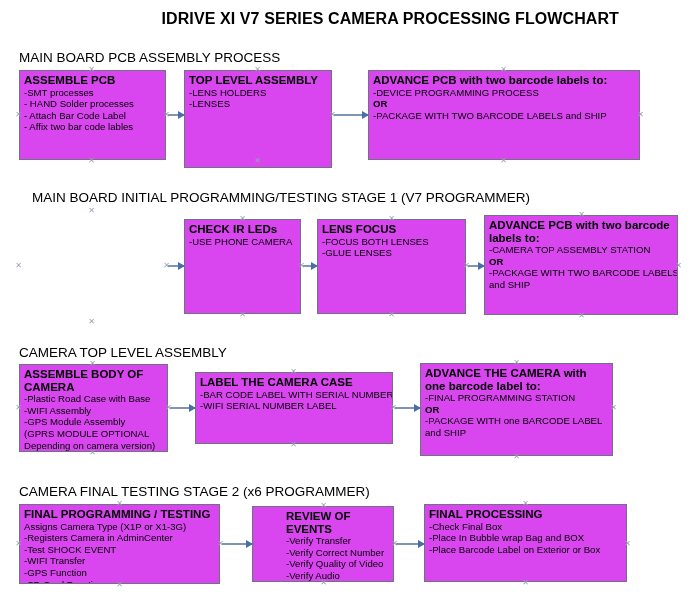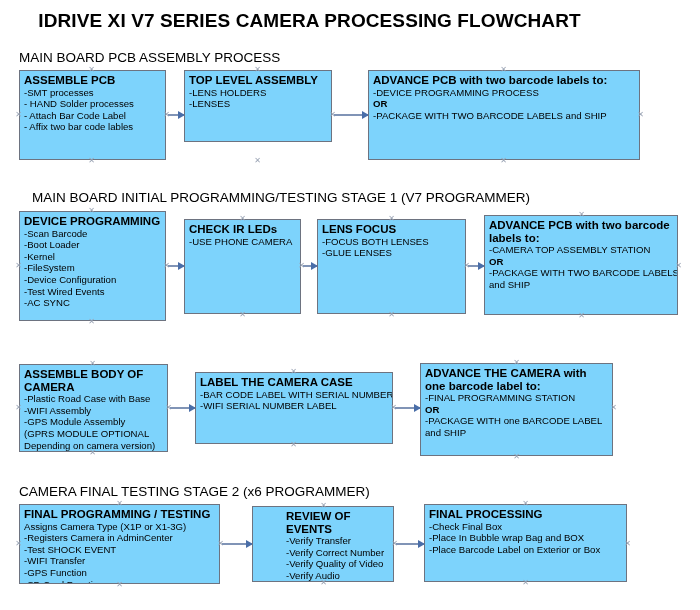--- a/index.html
+++ b/index.html
@@ -9,37 +9,37 @@
     font-family:"Liberation Sans", sans-serif;
     color:#000;
     overflow:hidden;
     position:relative;
   }
   #chart{position:relative;width:700px;height:610px;}
 
   .title{
     position:absolute;
     left:0;top:10px;width:619px;
-    text-align:center;
-    font-size:19px;
+    text-align:right;
+    font-size:16px;
     font-weight:bold;
     letter-spacing:.1px;
   }
 
   .section-heading{
     position:absolute;
     font-size:13.5px;
     font-weight:normal;
     white-space:nowrap;
     letter-spacing:0px;
   }
 
   .node{
     position:absolute;
-    background:#7dd3fc;
+    background:#d946ef;
     border:1.3px solid #6d7380;
     box-sizing:border-box;
     padding:3px 2px 2px 4px;
     overflow:hidden;
   }
   .node .hdr{
     font-size:11.5px;
     font-weight:bold;
     line-height:12.6px;
     display:block;
@@ -91,21 +91,21 @@
     <span class="ln">- Attach Bar Code Label</span>
     <span class="ln">- Affix two bar code lables</span>
   </div>
   <div class="handle" style="left:88px;top:66px;">✕</div>
   <div class="handle" style="left:88px;top:157px;">✕</div>
   <div class="handle" style="left:15px;top:111px;">✕</div>
   <div class="handle" style="left:163px;top:111px;">✕</div>
 
   <div class="conn" style="left:168px;top:114px;width:16px;"></div>
 
-  <div class="node" style="left:184px;top:70px;width:148px;height:72px;">
+  <div class="node" style="left:184px;top:70px;width:148px;height:98px;">
     <span class="hdr">TOP LEVEL ASSEMBLY</span>
     <span class="ln">-LENS HOLDERS</span>
     <span class="ln">-LENSES</span>
   </div>
   <div class="handle" style="left:254px;top:66px;">✕</div>
   <div class="handle" style="left:254px;top:157px;">✕</div>
   <div class="handle" style="left:329px;top:111px;">✕</div>
 
   <div class="conn" style="left:334px;top:114px;width:34px;"></div>
 
@@ -114,30 +114,20 @@
     <span class="ln">-DEVICE PROGRAMMING PROCESS</span>
     <span class="ln b">OR</span>
     <span class="ln">-PACKAGE WITH TWO BARCODE LABELS and SHIP</span>
   </div>
   <div class="handle" style="left:500px;top:66px;">✕</div>
   <div class="handle" style="left:500px;top:157px;">✕</div>
   <div class="handle" style="left:637px;top:111px;">✕</div>
 
   <div class="section-heading" style="left:19px;top:190px;padding-left:13px;">MAIN BOARD INITIAL PROGRAMMING/TESTING STAGE 1 (V7 PROGRAMMER)</div>
 
-  <div class="node" style="left:19px;top:211px;width:147px;height:110px;">
-    <span class="hdr">DEVICE PROGRAMMING</span>
-    <span class="ln">-Scan Barcode</span>
-    <span class="ln">-Boot Loader</span>
-    <span class="ln">-Kernel</span>
-    <span class="ln">-FileSystem</span>
-    <span class="ln">-Device Configuration</span>
-    <span class="ln">-Test Wired Events</span>
-    <span class="ln">-AC SYNC</span>
-  </div>
   <div class="handle" style="left:88px;top:207px;">✕</div>
   <div class="handle" style="left:88px;top:318px;">✕</div>
   <div class="handle" style="left:15px;top:262px;">✕</div>
   <div class="handle" style="left:163px;top:262px;">✕</div>
 
   <div class="conn" style="left:168px;top:265px;width:16px;"></div>
 
   <div class="node" style="left:184px;top:219px;width:117px;height:95px;">
     <span class="hdr">CHECK IR LEDs</span>
     <span class="ln">-USE PHONE CAMERA</span>
@@ -163,20 +153,21 @@
     <span class="hdr">ADVANCE PCB with two barcode labels to:</span>
     <span class="ln">-CAMERA TOP ASSEMBLY STATION</span>
     <span class="ln b">OR</span>
     <span class="ln">-PACKAGE WITH TWO BARCODE LABELS</span>
     <span class="ln">and SHIP</span>
   </div>
   <div class="handle" style="left:578px;top:211px;">✕</div>
   <div class="handle" style="left:578px;top:312px;">✕</div>
   <div class="handle" style="left:675px;top:262px;">✕</div>
 
+  <div class="section-heading" style="left:19px;top:345px;">CAMERA TOP LEVEL ASSEMBLY</div>
 
   <div class="node" style="left:19px;top:364px;width:149px;height:88px;">
     <span class="hdr">ASSEMBLE BODY OF CAMERA</span>
     <span class="ln">-Plastic Road Case with Base</span>
     <span class="ln">-WIFI Assembly</span>
     <span class="ln">-GPS Module Assembly</span>
     <span class="ln">(GPRS MODULE OPTIONAL</span>
     <span class="ln">Depending on camera version)</span>
   </div>
   <div class="handle" style="left:89px;top:360px;">✕</div>

